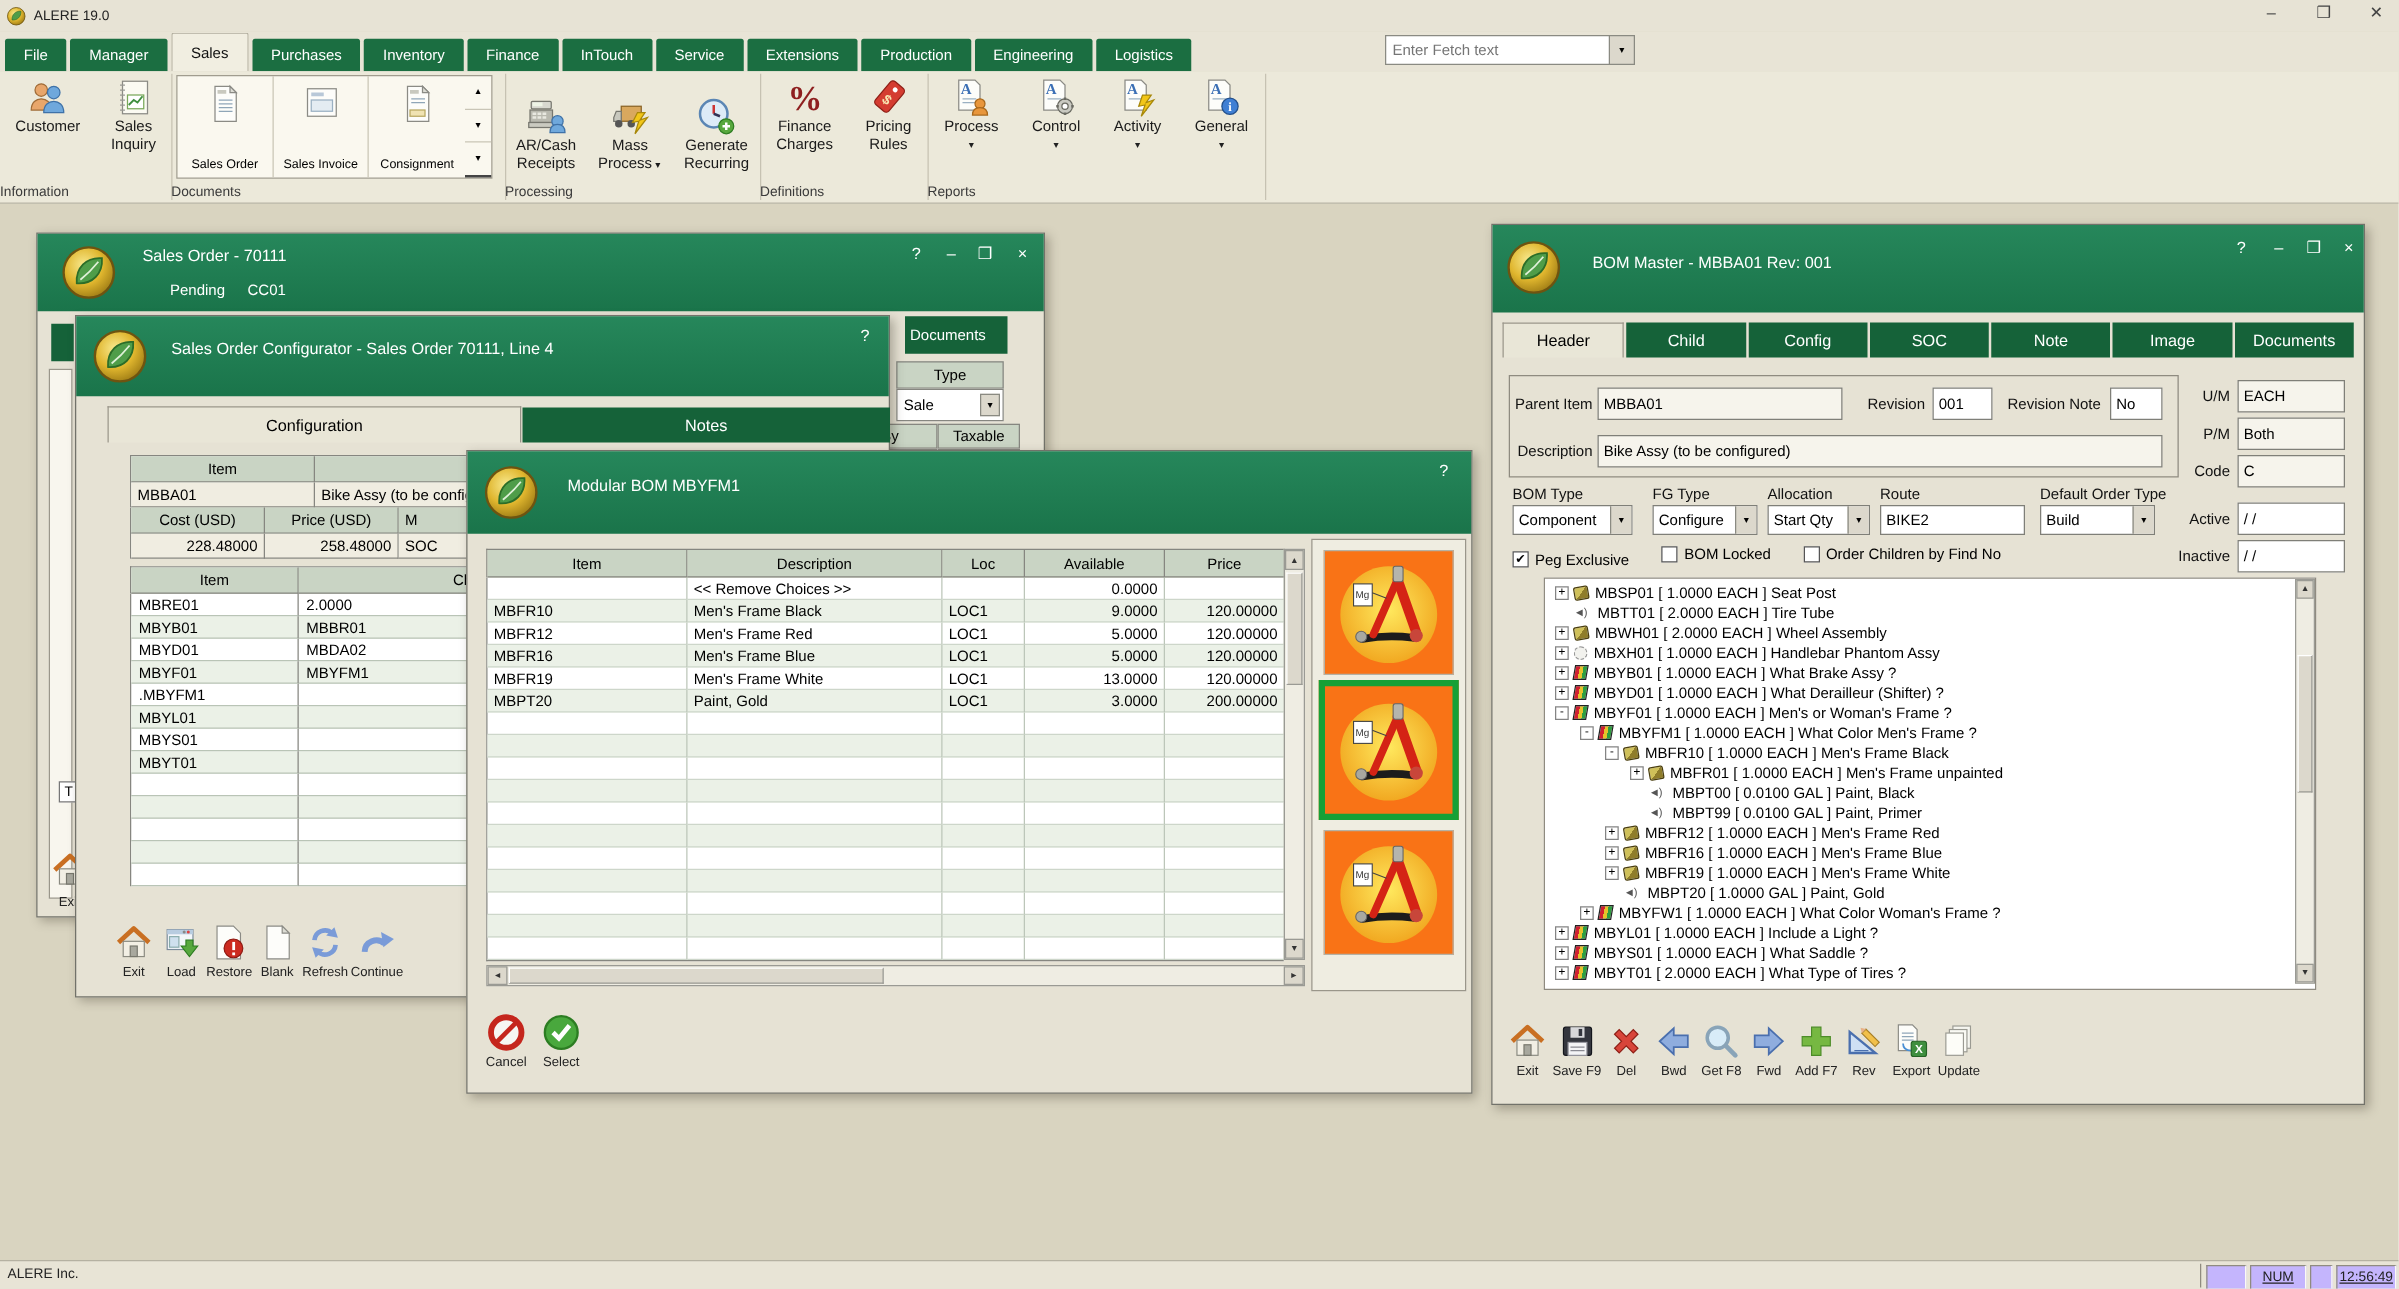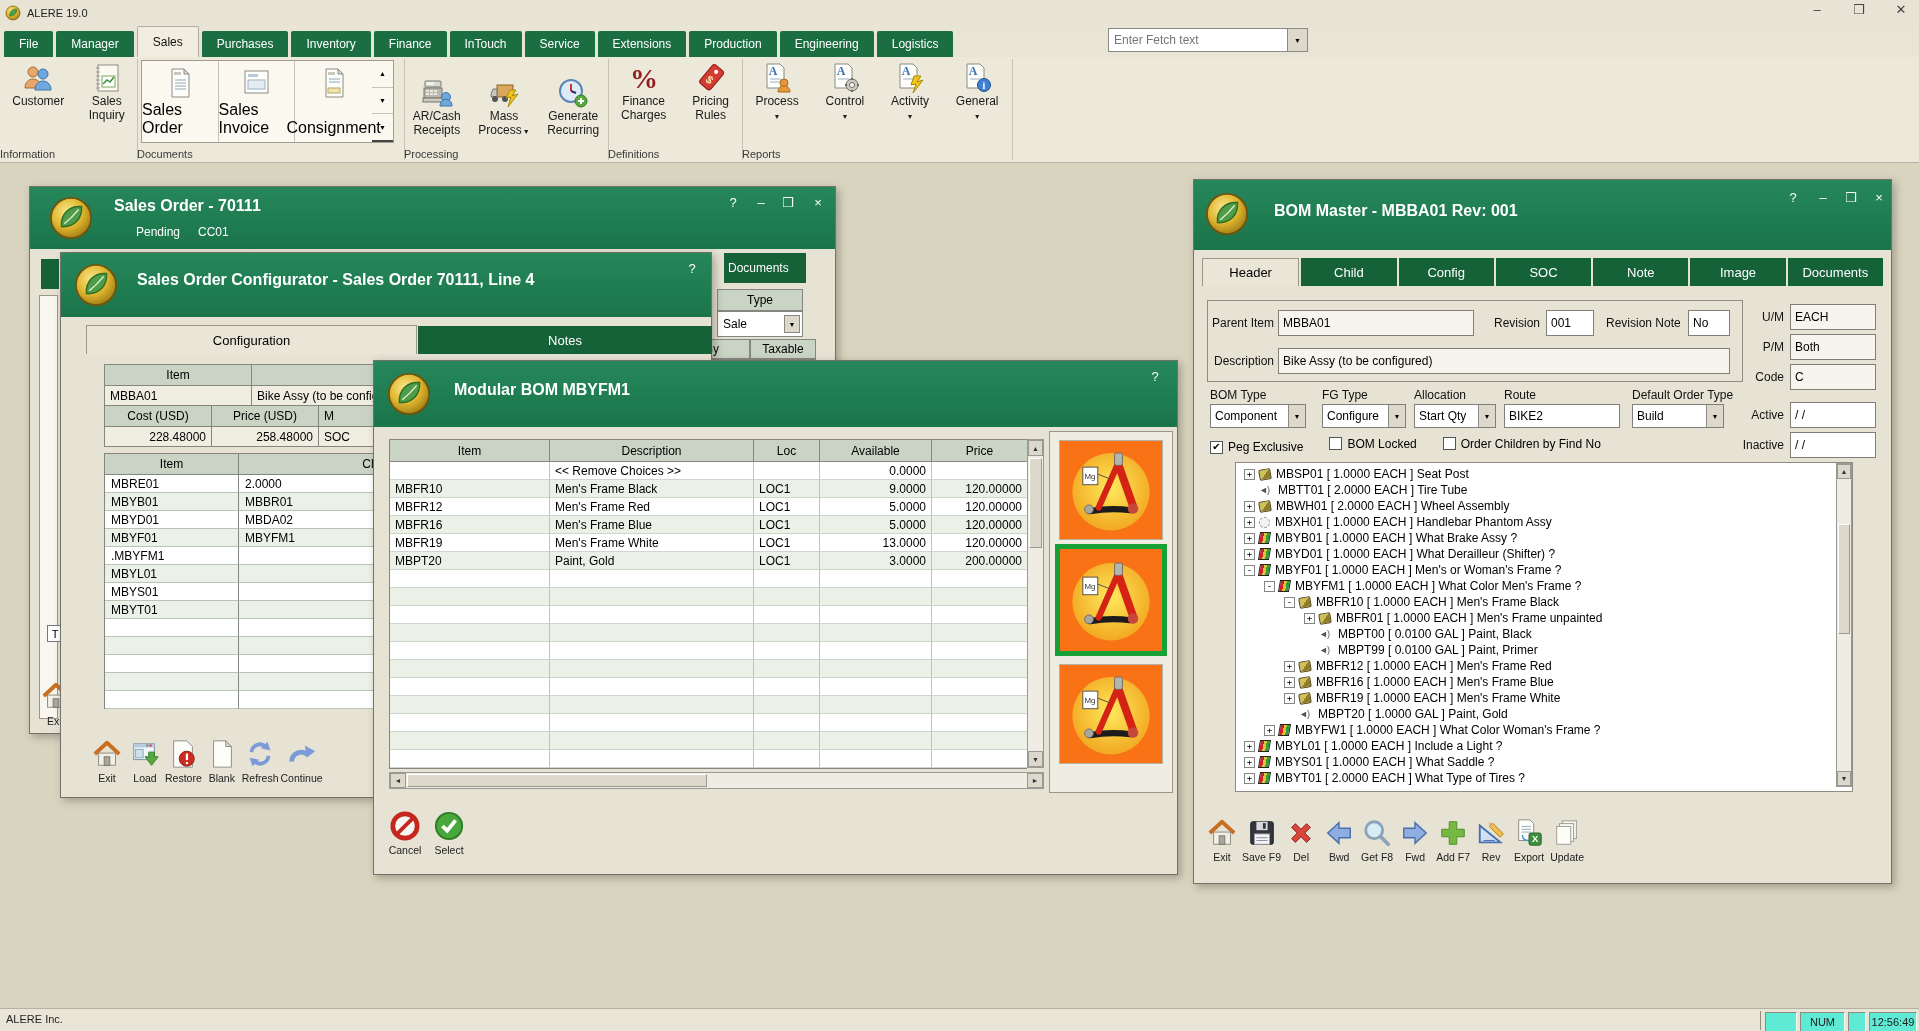--- a/index.html
+++ b/index.html
@@ -23,29 +23,29 @@
   .ribbon-zone { position:absolute; left:0; top:57px; width:1919px; height:106px; background:#ece9da; border-bottom:1px solid #b7b3a3; }
   .vsep { position:absolute; top:2px; bottom:2px; width:1px; background:#c6c2b2; }
   .grp-label { position:absolute; bottom:2px; font-size:11px; color:#3a3a3a; text-align:left; }
   .ritem { display:flex; flex-direction:column; align-items:center; font-size:12px; color:#1a1a1a; padding-top:3px; line-height:14px; cursor:pointer; text-align:center; }
   .i32 { width:32px; height:32px; }
   .iT  { width:30px; height:30px; }
   .i28 { width:30px; height:30px; }
   .inline-arrow { font-size:7px; margin-left:1px; }
   .drop-arrow { font-size:7px; color:#222; margin-top:2px; }
   .docs-box { position:absolute; left:141px; top:3px; width:253px; height:83px; background:#faf8ef; border:1px solid #a09c8e; display:flex; }
-  .dcell { width:77px; border-right:1px solid #c9c5b6; display:flex; flex-direction:column; align-items:center; justify-content:space-between; padding:6px 0 5px 0; font-size:16px; cursor:pointer; }
+  .dcell { width:77px; border-right:1px solid #c9c5b6; display:flex; flex-direction:column; align-items:center; justify-content:space-between; padding:6px 0 5px 0; font-size:10px; cursor:pointer; }
   .spincol { width:21px; display:flex; flex-direction:column; }
   .spincol span { flex:1; display:flex; align-items:center; justify-content:center; font-size:7px; border-bottom:1px solid #c9c5b6; cursor:pointer; }
   .underbar { border-bottom:2px solid #444 !important; }
 
   
   .w { position:absolute; background:#e6e2d4; border:1px solid #72726a; box-shadow:3px 3px 8px rgba(60,55,40,.35); }
   .tbar { position:absolute; left:0; right:0; top:0; background:linear-gradient(180deg,#26875b,#1a744a); color:#fff; }
-  .wtitle { font-size:16px; font-weight:bold; white-space:nowrap; }
+  .wtitle { font-size:13px; font-weight:normal; white-space:nowrap; }
   .wsub { font-size:12px; }
   .wbtn { color:#fff; font-size:13px; width:22px; text-align:center; cursor:pointer; position:absolute; top:0; }
   .logo48 { width:46px; height:46px; }
 
   .dlg-tab { height:28px; background:#156239; color:#fff; font-size:13px; display:flex; align-items:center; justify-content:center; cursor:pointer; }
   .dlg-tab.active { background:#e9e6d7; color:#000; border:1px solid #9a968a; border-bottom:none; }
 
   
   .grid { display:grid; border-top:1px solid #868680; border-left:1px solid #868680; background:#fff; }
   .grid > div { border-right:1px solid #868680; border-bottom:1px solid #868680; font-size:12px; display:flex; align-items:center; overflow:hidden; white-space:nowrap; }
@@ -92,21 +92,21 @@
   .ti-phantom .ni-phantom { display:inline-block; width:11px; height:11px; border:1px dashed #999; border-radius:50%; background:#f2f2ee; }
 
   .sage-cell { background:#c9d4c4; border:1px solid #868680; font-size:12px; display:flex; align-items:center; justify-content:center; position:absolute; overflow:hidden; }
   .white-cell { background:#fff; border:1px solid #868680; font-size:12px; display:flex; align-items:center; padding:0 5px; position:absolute; overflow:hidden; }
 
   .thumb { background:#f97316; border:1px solid #b5b1a4; display:flex; align-items:center; justify-content:center; position:absolute; cursor:pointer; }
   .thumb.sel { border:5px solid #17a036; }
   .bike { width:92px; height:88px; }
 
   .statusbar { position:absolute; left:0; top:1008px; width:1919px; height:23px; background:#e8e4d6; border-top:1px solid #b5b1a2; font-size:11px; color:#222; }
-  .sbox { position:absolute; top:3px; height:20px; background:#5eead4; border:1px solid; border-color:#8f8b80 #fbfaf4 #fbfaf4 #8f8b80; font-size:11px; display:flex; align-items:center; justify-content:center; }
+  .sbox { position:absolute; top:3px; height:20px; background:#c4b5fd; border:1px solid; border-color:#8f8b80 #fbfaf4 #fbfaf4 #8f8b80; font-size:11px; display:flex; align-items:center; justify-content:center;text-decoration:underline; }
 </style>
 </head>
 <body>
 
 <svg width="0" height="0" style="position:absolute">
   <defs>
     <radialGradient id="goldg" cx="40%" cy="35%" r="70%">
       <stop offset="0%" stop-color="#f8e98e"></stop>
         <stop offset="55%" stop-color="#e0b62e"></stop>
         <stop offset="100%" stop-color="#9c7a14"></stop>

